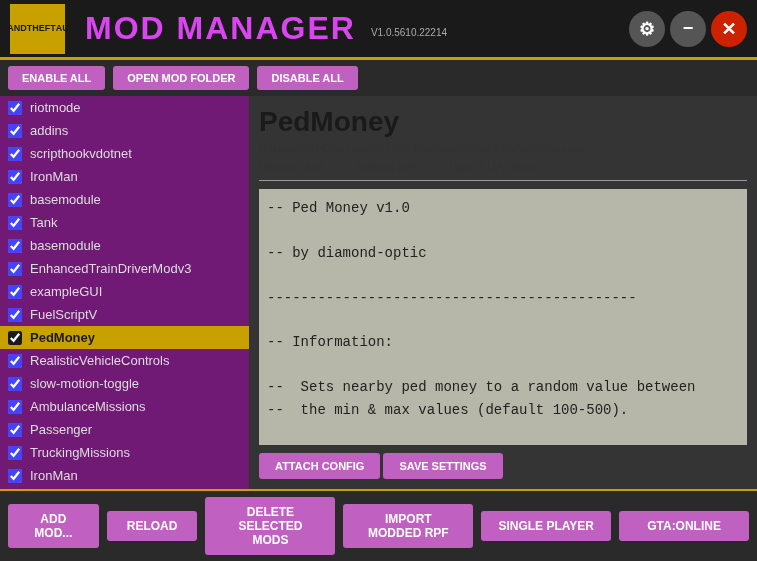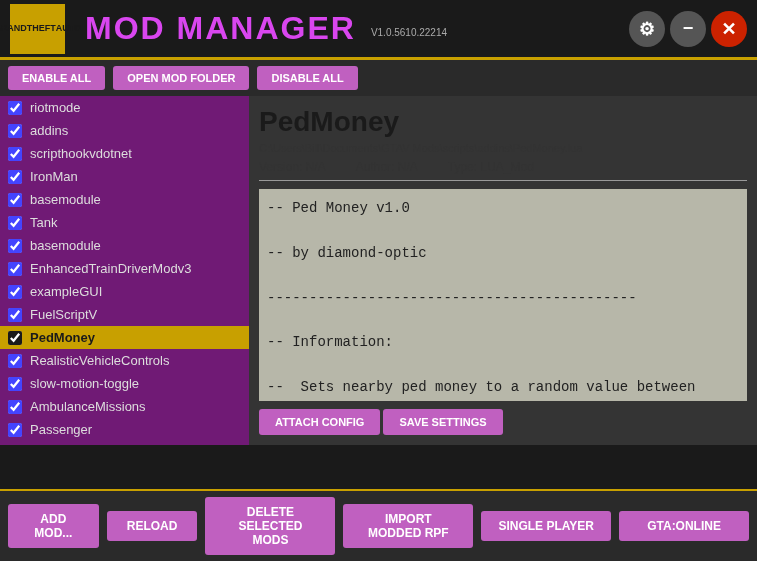--- a/index.html
+++ b/index.html
@@ -219,21 +219,20 @@
     }
 
     
     .bottom-bar {
       background: #2a2a2a;
       padding: 6px 8px;
       display: flex;
       gap: 8px;
       align-items: center;
       border-top: 2px solid #c8a000;
-      margin-top: 44px;
     }
 
     .bottom-btn {
       background: #c060c0;
       color: white;
       border: none;
       padding: 8px 16px;
       font-size: 12px;
       font-weight: bold;
       cursor: pointer;

